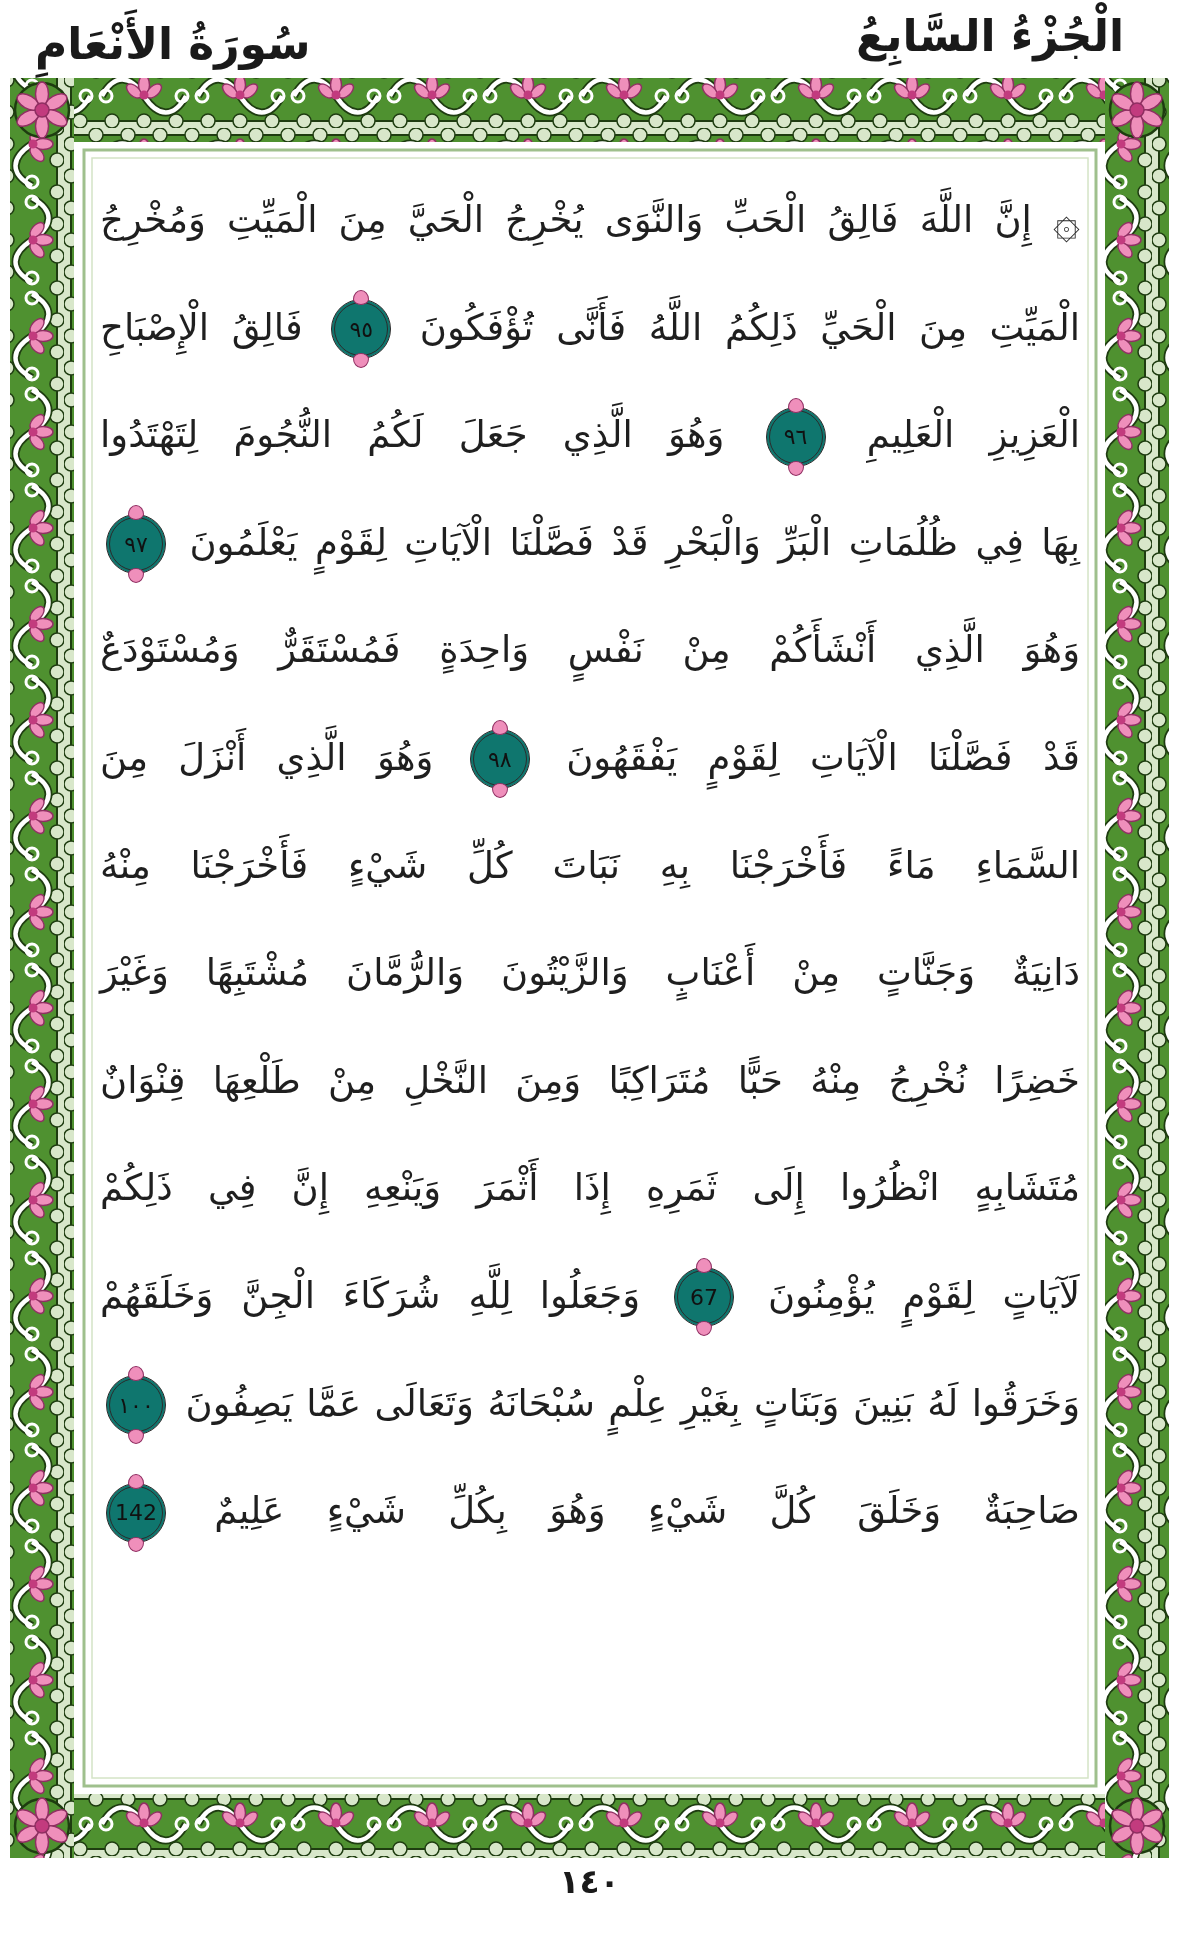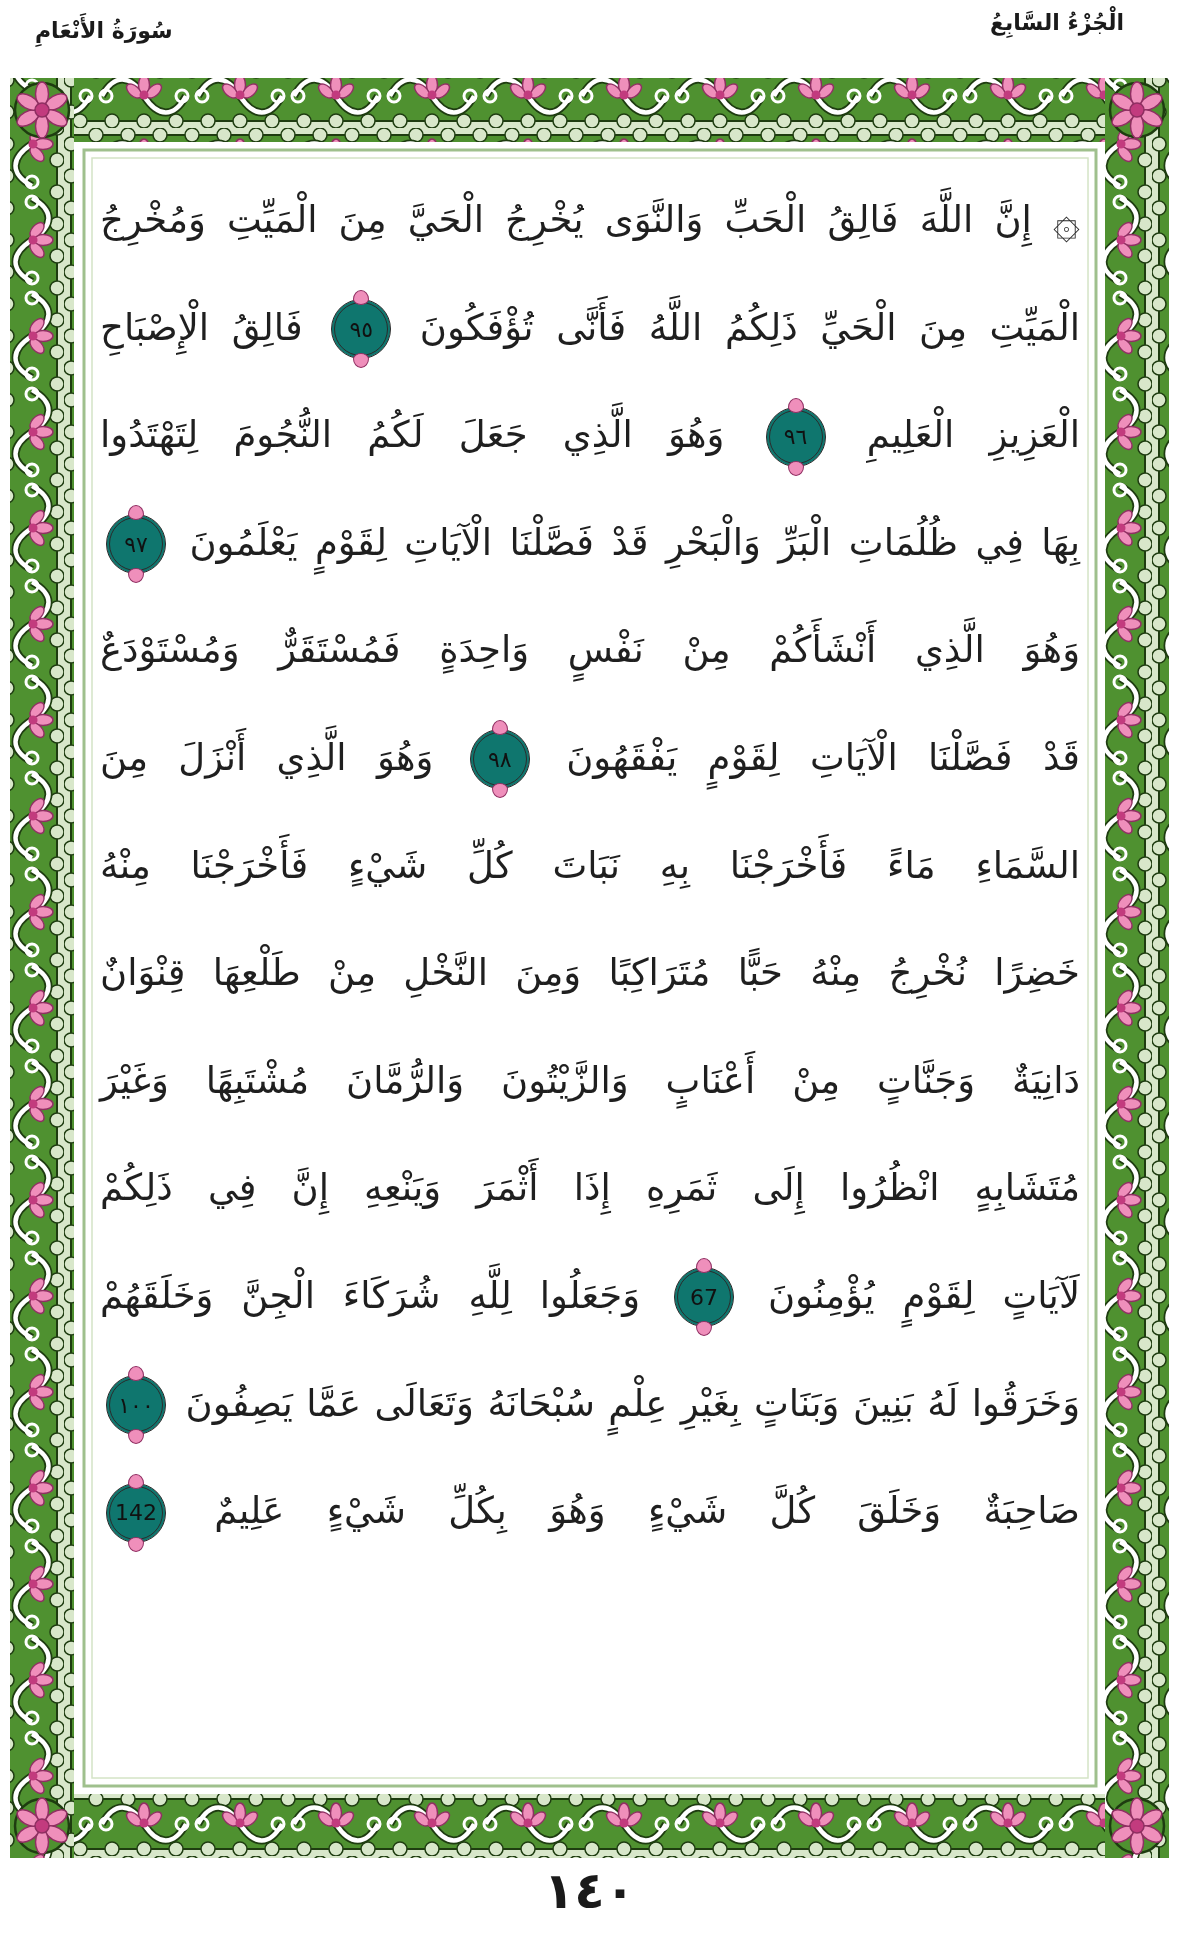--- a/index.html
+++ b/index.html
@@ -7,21 +7,21 @@
     position:relative;
     width:1179px;height:1944px;
     background:#ffffff;
     overflow:hidden;
     font-family:"DejaVu Sans",sans-serif;
     color:#222;
   }
   .hdr-label{
     position:absolute;
     top:10px;
-    font-size:22px;
+    font-size:44px;
     font-weight:bold;
     color:#1a1a1a;
     direction:rtl;
     white-space:nowrap;
   }
   .hdr-juz{right:55px;}
   .hdr-surah{left:35px;top:18px;}
   svg.frame{position:absolute;left:0;top:0;}
   .text-area{
     position:absolute;
@@ -67,21 +67,21 @@
     border:1.5px solid #8f2f62;
     border-radius:50% 50% 50% 50% / 62% 62% 38% 38%;
   }
   .vpetal.top{top:-13px;transform:translateX(-50%);}
   .vpetal.bottom{bottom:-13px;transform:translateX(-50%) rotate(180deg);}
   .page-number{
     position:absolute;
     left:0;right:0;
     top:1862px;
     text-align:center;
-    font-size:50px;
+    font-size:33px;
     font-weight:bold;
     color:#1a1a1a;
   }
 </style>
 </head>
 <body>
 
 <div class="page">
 
   <div class="hdr-label hdr-juz">الْجُزْءُ السَّابِعُ</div>
@@ -180,22 +180,22 @@
           <span>٩٧</span>
           <span class="vpetal bottom"></span>
         </span></div>
       <div class="qline"><span class="qtext">وَهُوَ الَّذِي أَنْشَأَكُمْ مِنْ نَفْسٍ وَاحِدَةٍ فَمُسْتَقَرٌّ وَمُسْتَوْدَعٌ</span></div>
       <div class="qline"><span class="qtext">قَدْ فَصَّلْنَا الْآيَاتِ لِقَوْمٍ يَفْقَهُونَ</span> <span class="medallion">
           <span class="vpetal top"></span>
           <span>٩٨</span>
           <span class="vpetal bottom"></span>
         </span> <span class="qtext">وَهُوَ الَّذِي أَنْزَلَ مِنَ</span></div>
       <div class="qline"><span class="qtext">السَّمَاءِ مَاءً فَأَخْرَجْنَا بِهِ نَبَاتَ كُلِّ شَيْءٍ فَأَخْرَجْنَا مِنْهُ</span></div>
+      <div class="qline"><span class="qtext">دَانِيَةٌ وَجَنَّاتٍ مِنْ أَعْنَابٍ وَالزَّيْتُونَ وَالرُّمَّانَ مُشْتَبِهًا وَغَيْرَ</span></div>
       <div class="qline"><span class="qtext">خَضِرًا نُخْرِجُ مِنْهُ حَبًّا مُتَرَاكِبًا وَمِنَ النَّخْلِ مِنْ طَلْعِهَا قِنْوَانٌ</span></div>
-      <div class="qline"><span class="qtext">دَانِيَةٌ وَجَنَّاتٍ مِنْ أَعْنَابٍ وَالزَّيْتُونَ وَالرُّمَّانَ مُشْتَبِهًا وَغَيْرَ</span></div>
       <div class="qline"><span class="qtext">مُتَشَابِهٍ انْظُرُوا إِلَى ثَمَرِهِ إِذَا أَثْمَرَ وَيَنْعِهِ إِنَّ فِي ذَلِكُمْ</span></div>
       <div class="qline"><span class="qtext">لَآيَاتٍ لِقَوْمٍ يُؤْمِنُونَ</span> <span class="medallion">
           <span class="vpetal top"></span>
           <span>67</span>
           <span class="vpetal bottom"></span>
         </span> <span class="qtext">وَجَعَلُوا لِلَّهِ شُرَكَاءَ الْجِنَّ وَخَلَقَهُمْ</span></div>
       <div class="qline"><span class="qtext">وَخَرَقُوا لَهُ بَنِينَ وَبَنَاتٍ بِغَيْرِ عِلْمٍ سُبْحَانَهُ وَتَعَالَى عَمَّا يَصِفُونَ</span> <span class="medallion">
           <span class="vpetal top"></span>
           <span>١٠٠</span>
           <span class="vpetal bottom"></span>

